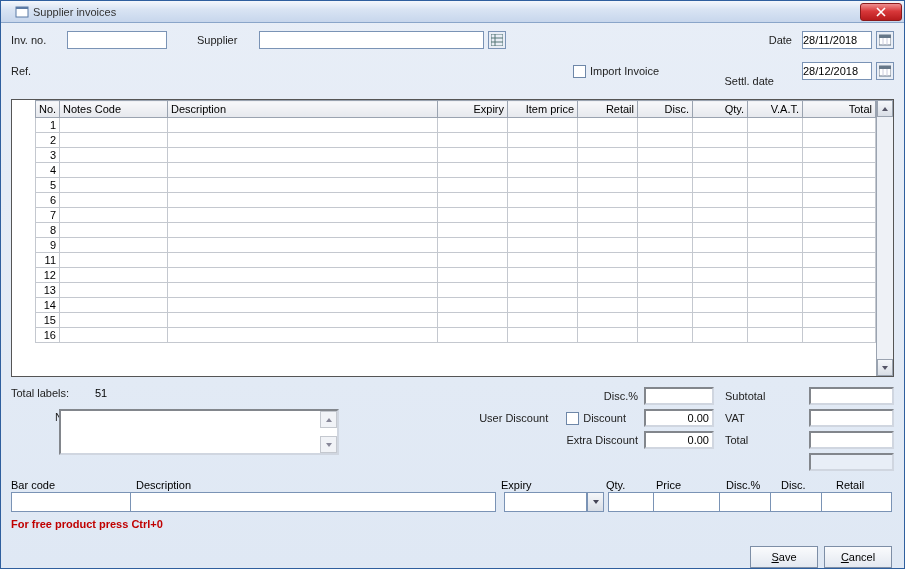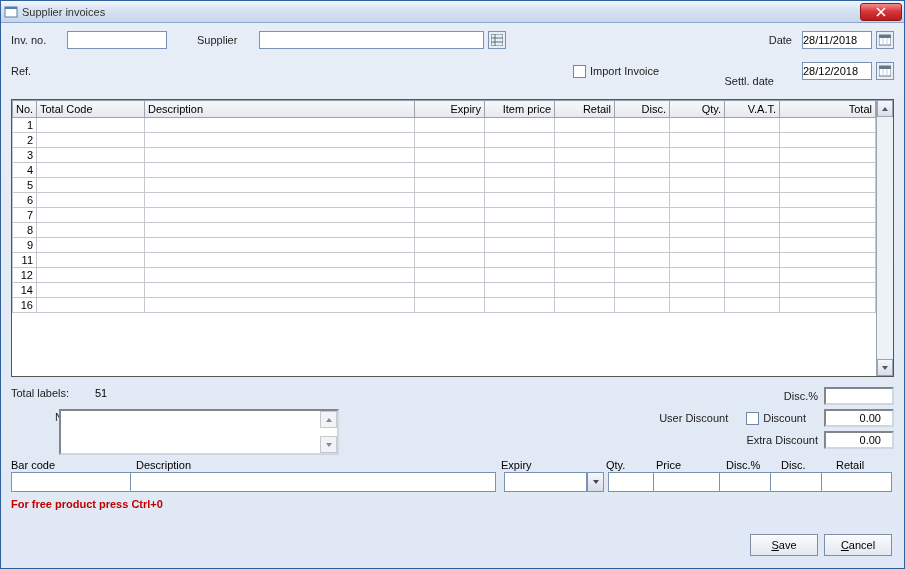--- a/index.html
+++ b/index.html
@@ -8,21 +8,21 @@
     width: 905px; height: 569px; margin: 0 auto;
     background: linear-gradient(to bottom, #e8eef7 0%, #dfe8f4 100%);
     border: 1px solid #2f5f9e;
     display: flex; flex-direction: column;
     position: relative;
   }
   .titlebar {
     height: 22px; background: linear-gradient(to bottom, #f4f7fc 0%, #d9e4f3 40%, #c7d6ec 100%);
     border-bottom: 1px solid #8aa5c9;
     display: flex; align-items: center;
-    padding: 0 2px 0 3px;
+    padding: 0 2px 0 14px;
   }
   .titlebar .ticon { width: 14px; height: 14px; margin-right: 4px; }
   .titlebar .title { color: #333; flex: 1; }
   .titlebar .closebtn {
     width: 42px; height: 18px;
     background: linear-gradient(to bottom, #ef8f8f 0%, #d8383a 45%, #b71b1d 100%);
     border: 1px solid #8a1a1c; border-radius: 3px;
     display:flex; align-items:center; justify-content:center; color:#fff;
     cursor: pointer;
   }
@@ -49,21 +49,21 @@
     width: 13px; height: 13px; border: 1px solid #6e87a8; background:#fff;
     display:inline-block; vertical-align:middle; margin-right:4px; cursor:pointer;
   }
   .grid-wrap {
     margin: 2px 10px 6px 10px;
     border: 1px solid #555;
     background: #fff;
     display: flex;
     height: 278px;
   }
-  .grid { flex: 1; overflow: hidden; }
+  .grid { flex: 1; overflow: hidden; padding-left: 23px; }
   table { border-collapse: collapse; width: 100%; table-layout: fixed; }
   th, td {
     border: 1px solid #c4c8cf;
     height: 15px;
     padding: 0 3px;
     overflow: hidden; white-space: nowrap;
   }
   th {
     background: linear-gradient(to bottom, #f7f8fa 0%, #e6e8ed 100%);
     font-weight: normal; text-align: left;
@@ -85,21 +85,21 @@
   .mid-col { flex:1; padding-left: 120px; }
   .right-col { width: 180px; }
   .totline { display:flex; align-items:center; margin-bottom:4px; justify-content:flex-end; }
   .totline .lbl { width: 80px; text-align:left; }
   .totline .val {
     width: 85px; height:18px; border: 2px inset #d0d6e0; background:#fff; text-align:right; padding:0 3px;
   }
   .midline { display:flex; align-items:center; margin-bottom:4px; justify-content:flex-end; }
   .midline .lbl { margin-right:6px; }
   .midline .val {
-    width: 70px; height:18px; border: 2px inset #d0d6e0; background:#fff; text-align:left; padding:0 11px;
+    width: 70px; height:18px; border: 2px inset #d0d6e0; background:#fff; text-align:left; padding:0 3px;
     display:flex; align-items:center; justify-content:flex-end;
   }
   .notes-box {
     width: 280px; height: 46px; border: 2px inset #d0d6e0; background:#fff;
     position:relative;
   }
   .notes-sb {
     position:absolute; right:0; top:0; bottom:0; width:17px;
     display:flex; flex-direction:column;
   }
@@ -109,21 +109,21 @@
   }
   .notes-sb .track{flex:1;}
   .entry-row {
     border-top: 0;
     padding: 4px 10px 0 10px;
   }
   .entry-labels { display:flex; gap:0; }
   .entry-inputs { display:flex; gap:0; margin-top:1px; }
   .entry-inputs .cell { border:1px solid #7a93b5; background:#fff; height:20px; }
   .hint { color: #c00000; font-weight:bold; padding: 6px 0 0 10px; }
-  .btnbar { position:absolute; right:12px; bottom:12px; display:flex; gap:6px; }
+  .btnbar { position:absolute; right:12px; bottom:0; display:flex; gap:6px; }
   .btn {
     min-width:68px; height:22px; border:1px solid #7d8ea6;
     background: linear-gradient(to bottom, #fafbfd, #e3e8f0);
     cursor:pointer; display:flex; align-items:center; justify-content:center;
   }
   .btn span { text-decoration: none; }
   .btn .u { text-decoration: underline; }
   .expiry-combo {
     display:flex; height:20px;
   }
@@ -210,21 +210,21 @@
             <col style="width:70px">
             <col style="width:60px">
           <col style="width:55px">
             <col style="width:55px">
             <col style="width:55px">
             <col>
         </colgroup>
         <thead>
           <tr>
             <th class="ralign">No.</th>
-            <th>Total Code</th>
+            <th>Notes Code</th>
             <th>Description</th>
             <th class="ralign">Expiry</th>
             <th class="ralign">Item price</th>
             <th class="ralign">Retail</th>
             <th class="ralign">Disc.</th>
             <th class="ralign">Qty.</th>
             <th class="ralign">V.A.T.</th>
             <th class="ralign">Total</th>
           </tr>
         </thead>
@@ -355,21 +355,45 @@
               <td></td>
               <td></td>
               <td></td>
               <td></td>
               <td></td>
               <td></td>
               <td></td>
               <td></td>
             </tr>
             <tr>
+              <td class="ralign">13</td>
+              <td></td>
+              <td></td>
+              <td></td>
+              <td></td>
+              <td></td>
+              <td></td>
+              <td></td>
+              <td></td>
+              <td></td>
+            </tr>
+            <tr>
               <td class="ralign">14</td>
+              <td></td>
+              <td></td>
+              <td></td>
+              <td></td>
+              <td></td>
+              <td></td>
+              <td></td>
+              <td></td>
+              <td></td>
+            </tr>
+            <tr>
+              <td class="ralign">15</td>
               <td></td>
               <td></td>
               <td></td>
               <td></td>
               <td></td>
               <td></td>
               <td></td>
               <td></td>
               <td></td>
             </tr>
@@ -439,20 +463,38 @@
         <span class="chk"></span>
         <span class="lbl">Discount</span>
         <span style="width:12px"></span>
         <div class="val">0.00</div>
       </div>
       <div class="midline">
         <span class="lbl">Extra Discount</span>
         <div class="val">0.00</div>
       </div>
     </div>
+    <div class="right-col">
+      <div class="totline">
+          <span class="lbl">Subtotal</span>
+          <div class="val"></div>
+        </div>
+      <div class="totline">
+          <span class="lbl">VAT</span>
+          <div class="val"></div>
+        </div>
+      <div class="totline">
+          <span class="lbl">Total</span>
+          <div class="val"></div>
+        </div>
+      <div class="totline">
+          <span class="lbl"></span>
+          <div class="sunken"></div>
+        </div>
+    </div>
   </div>
 
   <div class="entry-row">
     <div class="entry-labels">
       <span style="width:125px">Bar code</span>
       <span style="width:365px">Description</span>
       <span style="width:105px">Expiry</span>
       <span style="width:50px">Qty.</span>
       <span style="width:70px">Price</span>
       <span style="width:55px">Disc.%</span>

